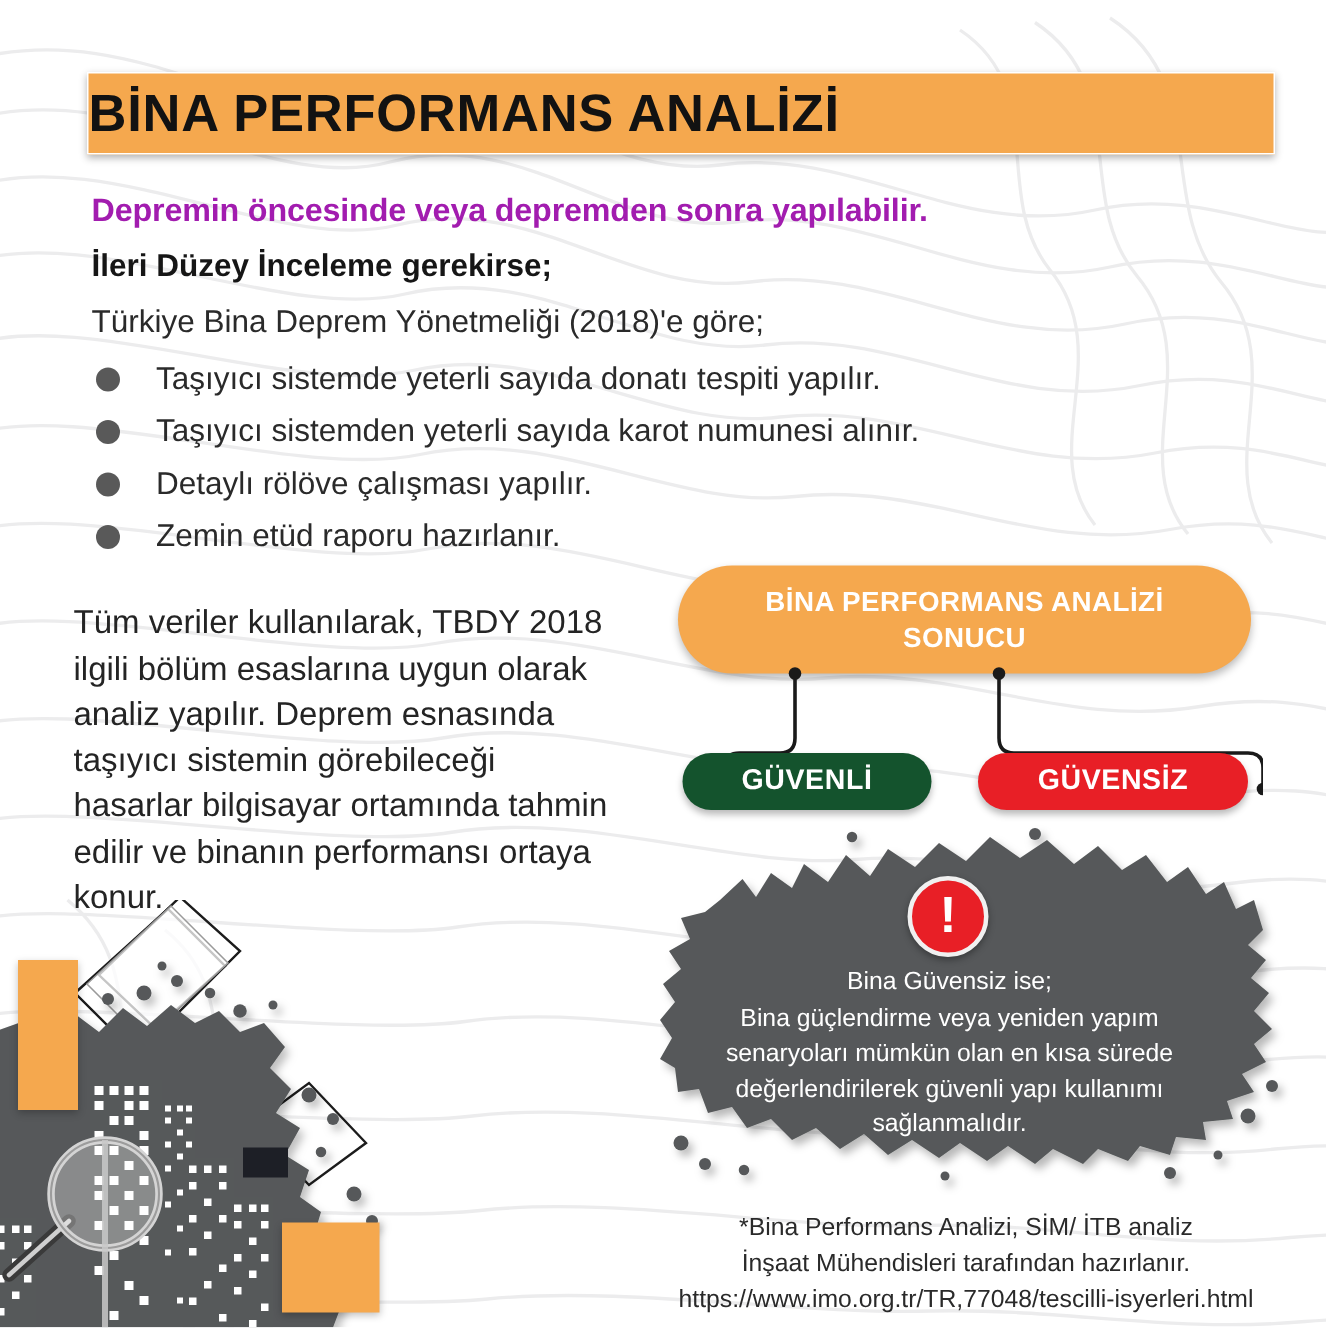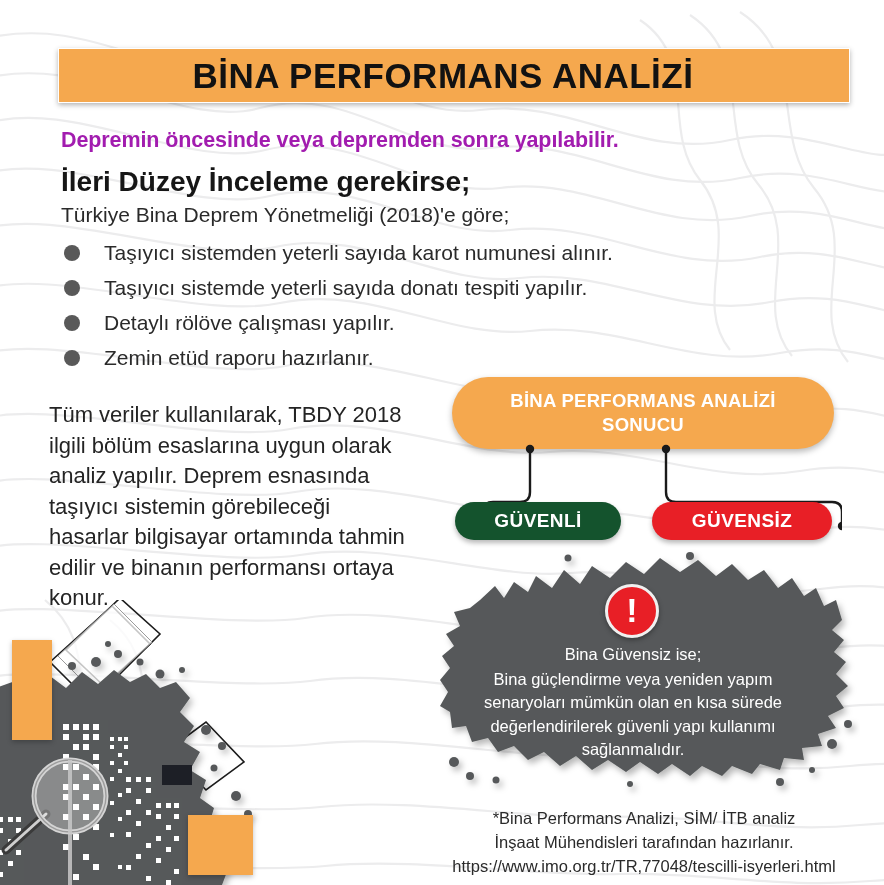--- a/index.html
+++ b/index.html
@@ -33,21 +33,21 @@
     left: 58px;
     top: 48px;
     width: 792px;
     height: 55px;
     background: #F5A84E;
     border: 1px solid #ffffff;
     box-shadow: 0 2px 5px rgba(0,0,0,0.30);
     z-index: 6;
     display: flex;
     align-items: center;
-    justify-content: center;
+    justify-content: flex-start;
     box-sizing: border-box;
   }
   #header-title {
     color: #121212;
     font-size: 35px;
     font-weight: bold;
     letter-spacing: 0.5px;
     padding-right: 22px;
     white-space: nowrap;
     line-height: 1;
@@ -55,21 +55,21 @@
 
   
   .intro-block { position: absolute; z-index: 6; }
   #intro-line-1 {
     left: 61px; top: 128px;
     font-size: 21.5px; font-weight: bold; color: #a21caf;
     letter-spacing: -0.1px;
   }
   #intro-line-2 {
     left: 61px; top: 166px;
-    font-size: 28px; font-weight: bold; color: #161616;
+    font-size: 21px; font-weight: bold; color: #161616;
   }
   #intro-line-3 {
     left: 61px; top: 203px;
     font-size: 21px; font-weight: normal; color: #2a2a2a;
   }
 
   
   #bullet-list {
     position: absolute;
     left: 61px;
@@ -308,25 +308,25 @@
     <div id="header-title">BİNA PERFORMANS ANALİZİ</div>
   </div>
 
   <div class="intro-block" id="intro-line-1">Depremin öncesinde veya depremden sonra yapılabilir.</div>
   <div class="intro-block" id="intro-line-2">İleri Düzey İnceleme gerekirse;</div>
   <div class="intro-block" id="intro-line-3">Türkiye Bina Deprem Yönetmeliği (2018)'e göre;</div>
 
   <ul id="bullet-list">
     <li>
       <span class="bullet-dot"></span>
-      <span>Taşıyıcı sistemden yeterli sayıda karot numunesi alınır.</span>
+      <span>Taşıyıcı sistemde yeterli sayıda donatı tespiti yapılır.</span>
     </li>
     <li>
       <span class="bullet-dot"></span>
-      <span>Taşıyıcı sistemde yeterli sayıda donatı tespiti yapılır.</span>
+      <span>Taşıyıcı sistemden yeterli sayıda karot numunesi alınır.</span>
     </li>
     <li>
       <span class="bullet-dot"></span>
       <span>Detaylı rölöve çalışması yapılır.</span>
     </li>
     <li>
       <span class="bullet-dot"></span>
       <span>Zemin etüd raporu hazırlanır.</span>
     </li>
   </ul>

